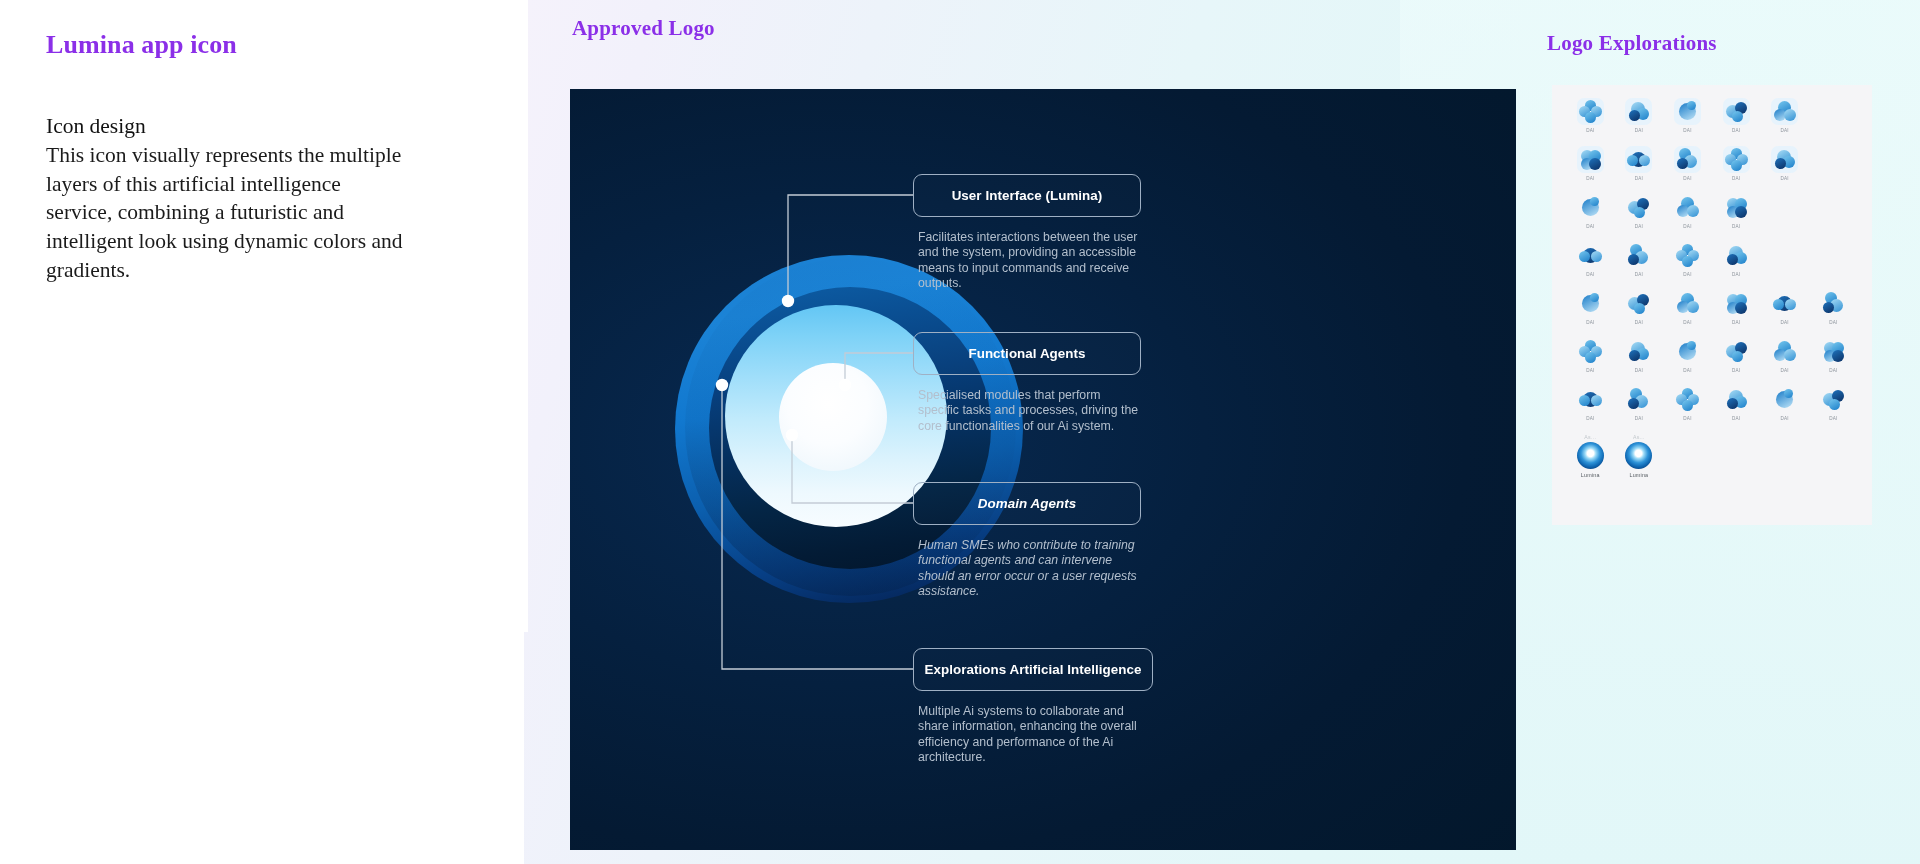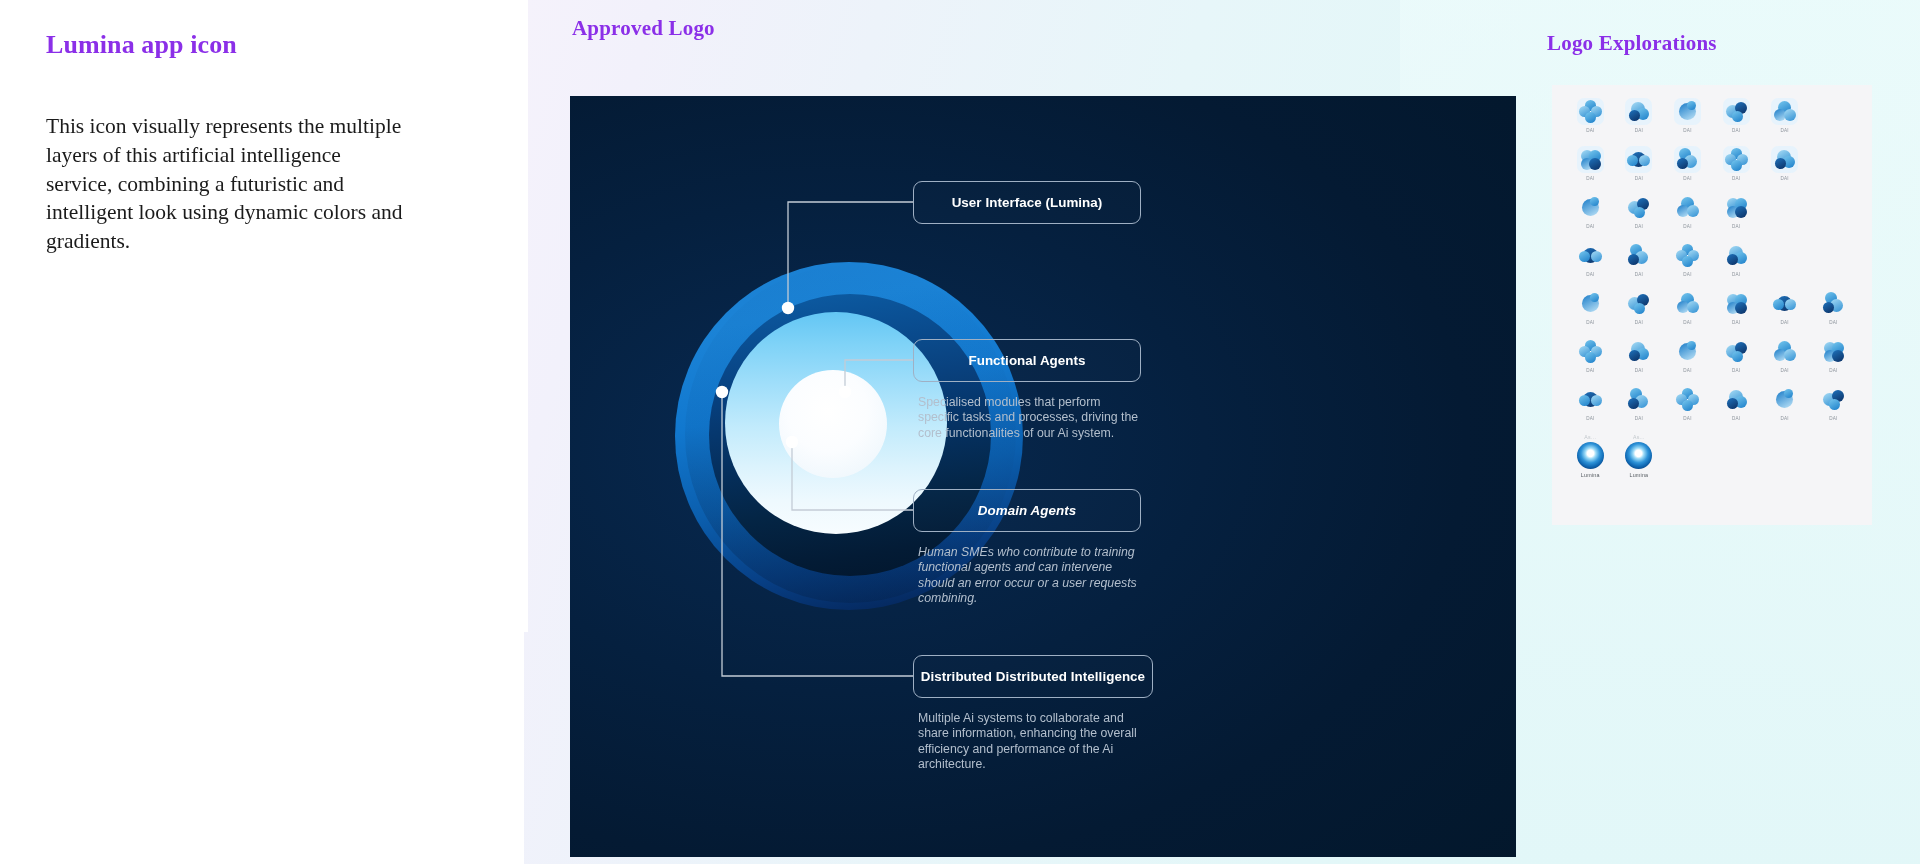--- a/index.html
+++ b/index.html
@@ -99,21 +99,21 @@
     white-space: nowrap;
     z-index: 4;
   }
   #approved-title { left: 572px; top: 16px; }
   #explore-title  { left: 1547px; top: 31px; }
 
   
   .dark-panel {
     position: absolute;
     left: 570px;
-    top: 96px;
+    top: 89px;
     width: 946px;
     height: 761px;
     background:
       radial-gradient(115% 95% at 28% 46%, #082a52 0%, #05203f 34%, #041a33 58%, #021628 100%),
       #02182e;
     overflow: hidden;
     z-index: 5;
   }
 
   
@@ -303,20 +303,21 @@
 </head>
 <body>
 
 <div class="canvas">
 
   <div class="tint-bg"></div>
 
   <div class="left-pane">
     <div class="left-title">Lumina app icon</div>
     <div class="left-body">
+      <span class="bodyhead">Icon design</span>
       <span>This icon visually represents the multiple layers of this artificial intelligence service, combining a futuristic and intelligent look using dynamic colors and gradients.</span>
     </div>
   </div>
 
   <div class="sec-title" id="approved-title">Approved Logo</div>
 
   <div class="dark-panel">
 
     <div class="logo-wrap">
       <div class="ring-outer"></div>
@@ -335,39 +336,40 @@
       <circle cx="218" cy="212" r="6.2" fill="#ffffff"></circle>
       <circle cx="275" cy="296" r="6.2" fill="#ffffff"></circle>
       <circle cx="222" cy="346" r="6.2" fill="#ffffff"></circle>
       <circle cx="152" cy="296" r="6.2" fill="#ffffff"></circle>
     </svg>
 
     <div class="callout" id="callout-1">
       <div class="callout-box">
         <span>User Interface (Lumina)</span>
       </div>
+      <div class="callout-desc">Facilitates interactions between the user and the system, providing an accessible means to input commands and receive outputs.</div>
     </div>
 
     <div class="callout" id="callout-2">
       <div class="callout-box">
         <span>Functional Agents</span>
       </div>
       <div class="callout-desc">Specialised modules that perform specific tasks and processes, driving the core functionalities of our Ai system.</div>
     </div>
 
     <div class="callout" id="callout-3">
       <div class="callout-box">
         <span>Domain Agents</span>
       </div>
-      <div class="callout-desc">Human SMEs who contribute to training functional agents and can intervene should an error occur or a user requests combining.</div>
+      <div class="callout-desc">Human SMEs who contribute to training functional agents and can intervene should an error occur or a user requests assistance.</div>
     </div>
 
     <div class="callout" id="callout-4">
       <div class="callout-box">
-        <span>Distributed Distributed Intelligence</span>
+        <span>Explorations Artificial Intelligence</span>
       </div>
       <div class="callout-desc">Multiple Ai systems to collaborate and share information, enhancing the overall efficiency and performance of the Ai architecture.</div>
     </div>
   </div>
 
   <div class="sec-title" id="explore-title">Logo Explorations</div>
 
   <div class="explore-card">
     <div class="explore-grid" id="explore-grid">
         <div class="ex-row">

